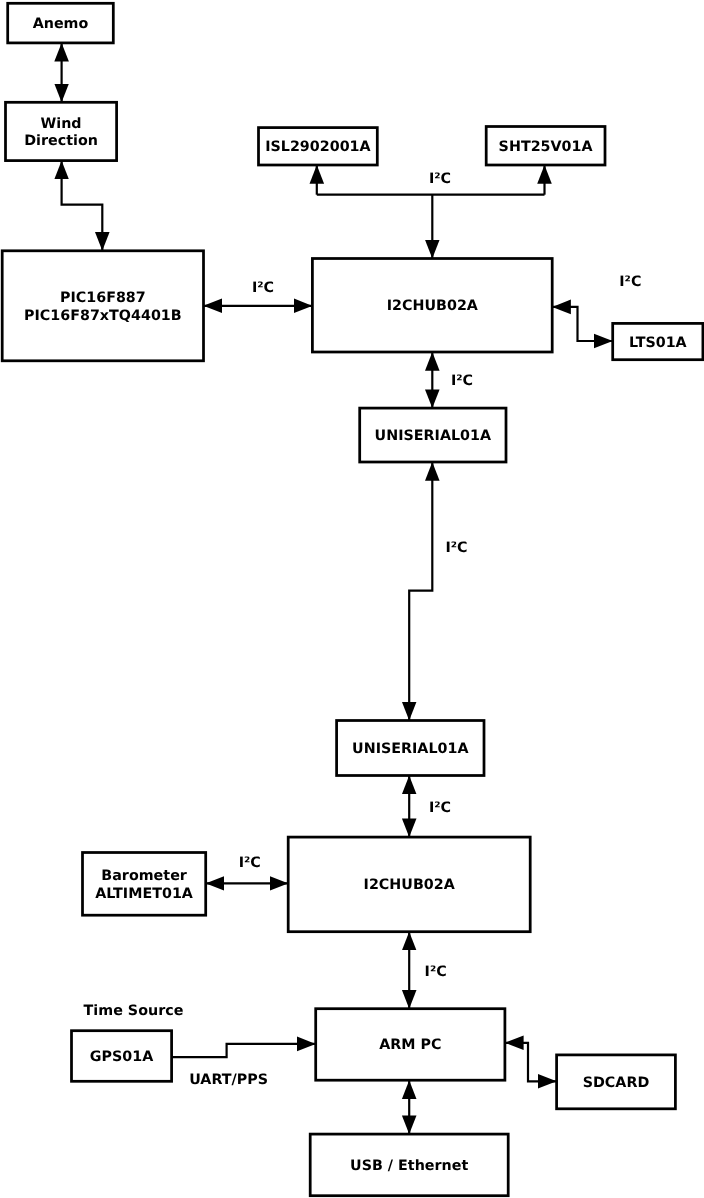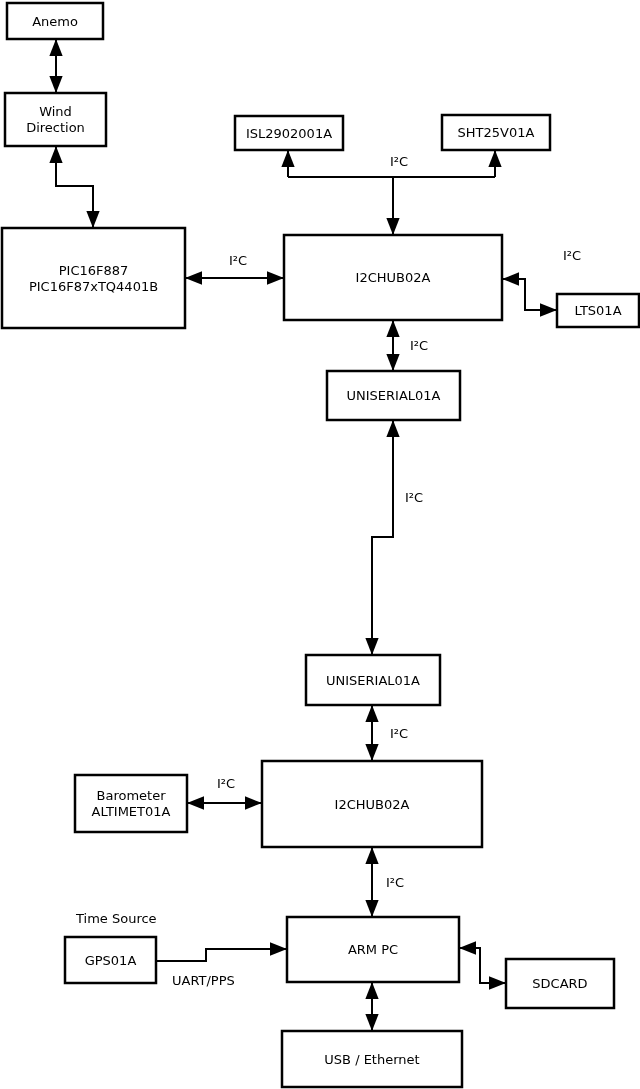--- a/index.html
+++ b/index.html
@@ -6,20 +6,21 @@
     margin: 0;
     padding: 0;
     background: #ffffff;
   }
   .canvas {
     position: relative;
     width: 640px;
     height: 1089px;
     background: #ffffff;
     overflow: hidden;
+    font-weight: bold;
   }
   svg {
     display: block;
   }
   .node-label, .edge-label {
     font-family: "DejaVu Sans", "Liberation Sans", sans-serif;
     font-size: 13px;
     fill: #000000;
   }
 </style>

